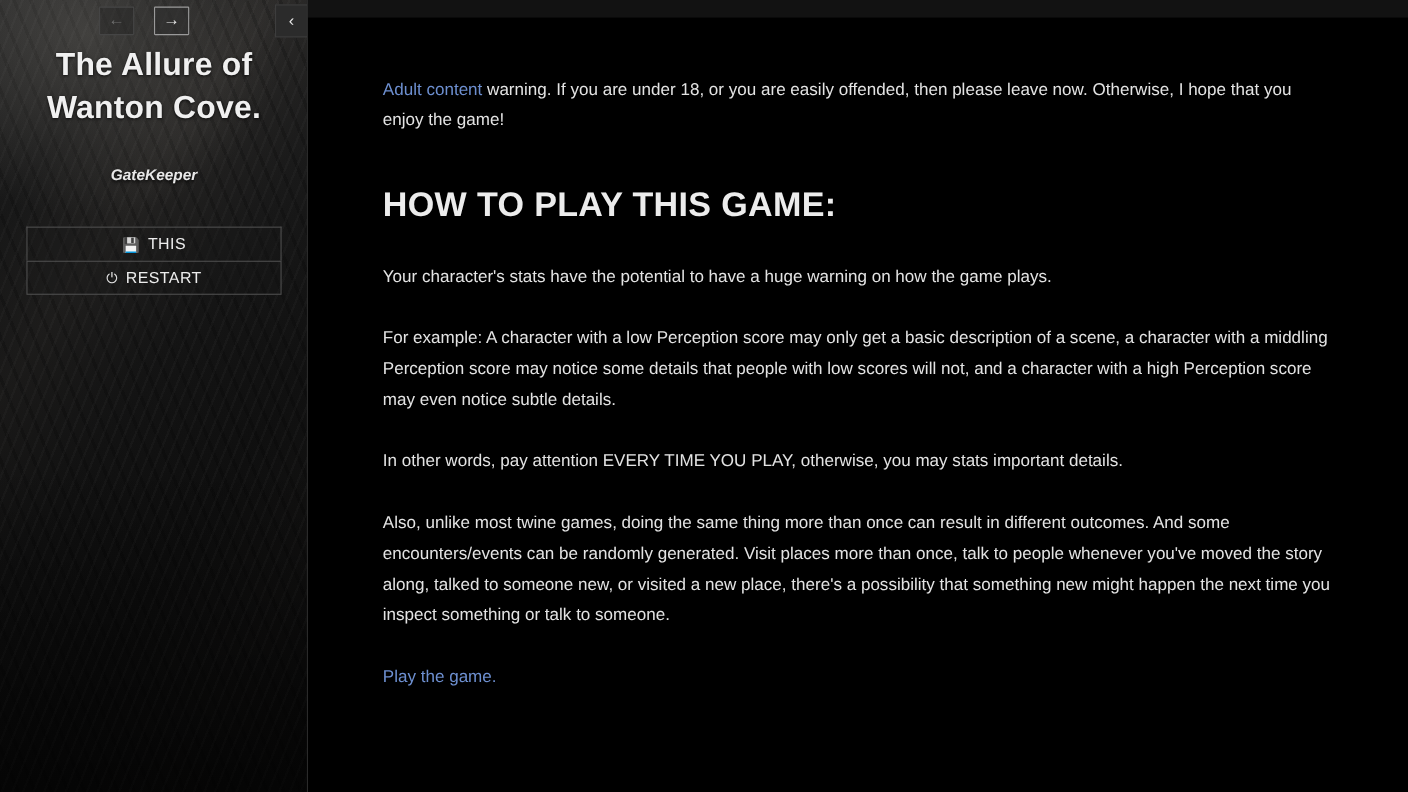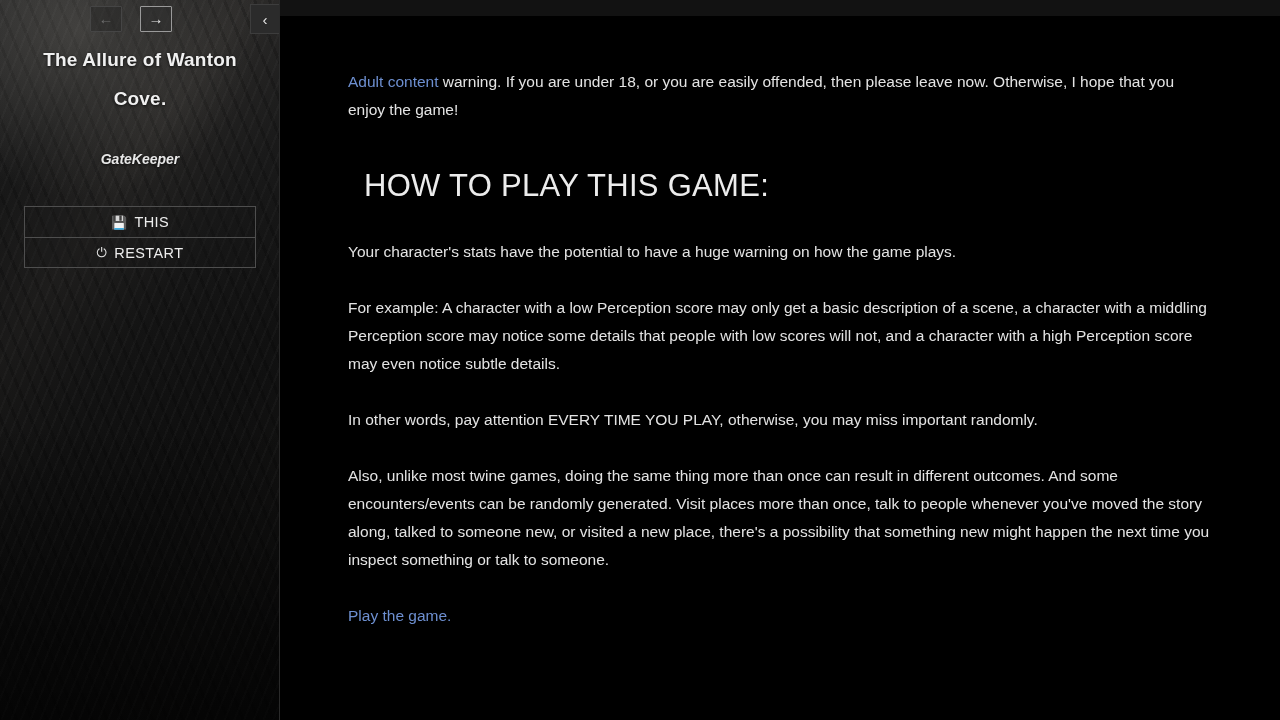--- a/index.html
+++ b/index.html
@@ -79,21 +79,21 @@
   .hist-btn.disabled { color: #6d6d6d; border-color: #454545; }
   .hist-btn.active { border-color: #9a9a9a; color: #e6e6e6; background: rgba(45,45,45,0.5); }
 
   .story-title {
     position: absolute;
     top: 40px;
     left: 24px;
     width: 232px;
     text-align: center;
     color: #f0f0f0;
-    font-size: 19px;
+    font-size: 29px;
     font-weight: bold;
     line-height: 39px;
     letter-spacing: 0.2px;
     text-shadow: 0 1px 3px rgba(0,0,0,0.8);
     z-index: 4;
   }
 
   .story-author {
     position: absolute;
     top: 151px;
@@ -163,24 +163,24 @@
   }
   #passage p {
     margin: 0 0 28px 0;
     font-size: 15.5px;
     line-height: 28px;
     color: #e3e3e3;
     max-width: 868px;
   }
   #passage h1.howto {
     font-size: 31px;
-    font-weight: normal;
+    font-weight: bold;
     letter-spacing: 0.3px;
     color: #ececec;
-    margin: 44px 0 34px 16px;
+    margin: 44px 0 34px 0;
   }
   a.link {
     color: #6d8fd0;
     text-decoration: none;
     cursor: pointer;
   }
   .intro { margin-bottom: 34px !important; }
 </style>
 </head>
 <body>
@@ -221,19 +221,19 @@
   </div>
 
   <div id="passage">
 
     <p class="intro"><a class="link">Adult content</a><span> warning. If you are under 18, or you are easily offended, then please leave now. Otherwise, I hope that you enjoy the game!</span></p>
 
     <h1 class="howto">HOW TO PLAY THIS GAME:</h1>
 
     <p>Your character's stats have the potential to have a huge warning on how the game plays.</p>
     <p>For example: A character with a low Perception score may only get a basic description of a scene, a character with a middling Perception score may notice some details that people with low scores will not, and a character with a high Perception score may even notice subtle details.</p>
-    <p>In other words, pay attention EVERY TIME YOU PLAY, otherwise, you may miss important randomly.</p>
+    <p>In other words, pay attention EVERY TIME YOU PLAY, otherwise, you may stats important details.</p>
     <p>Also, unlike most twine games, doing the same thing more than once can result in different outcomes. And some encounters/events can be randomly generated. Visit places more than once, talk to people whenever you've moved the story along, talked to someone new, or visited a new place, there's a possibility that something new might happen the next time you inspect something or talk to someone.</p>
 
     <p><a class="link">Play the game.</a></p>
 
   </div>
 </div>
 
 </body></html>

